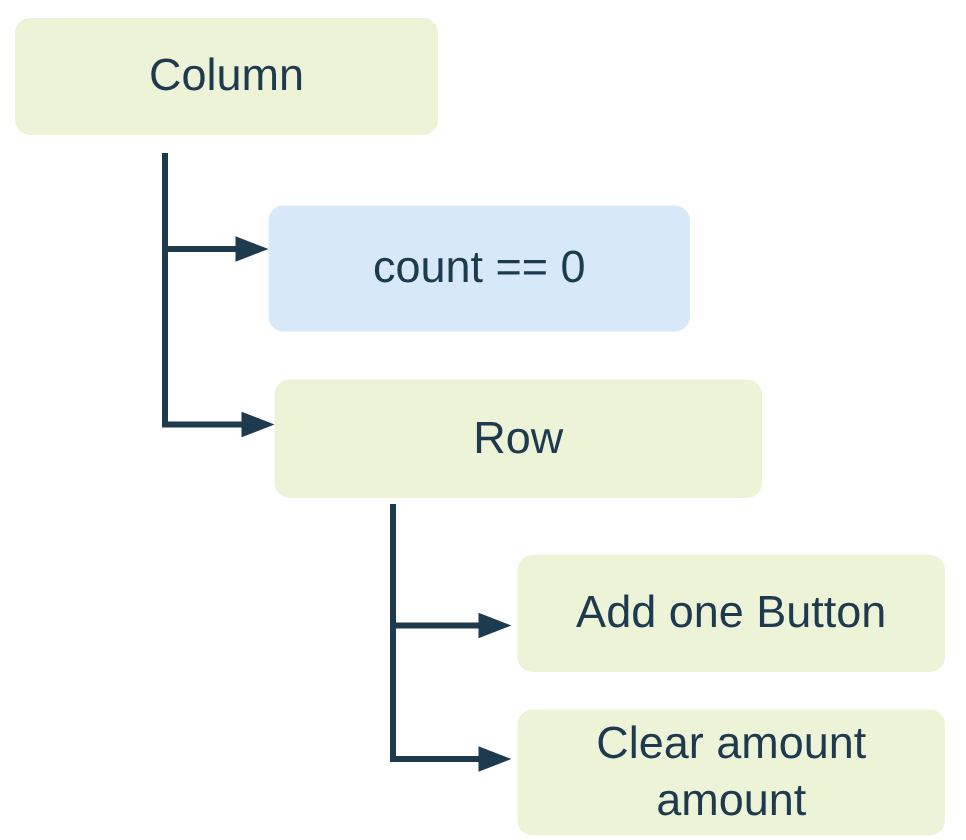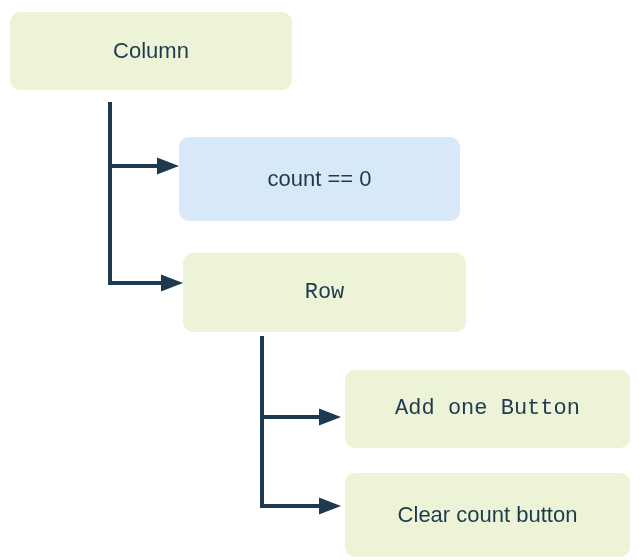--- a/index.html
+++ b/index.html
@@ -32,31 +32,31 @@
   }
   .node {
     position: absolute;
     display: flex;
     align-items: center;
     justify-content: center;
     text-align: center;
     border-radius: 10px;
     box-sizing: border-box;
     padding: 0 16px;
-    font-size: 22px;
+    font-size: 30px;
     line-height: 38px;
     color: var(--text);
   }
   .node.widget   { background: var(--widget-fill); }
   .node.condition{ background: var(--condition-fill); }
 
   .node-column            { left: 10px;  top: 12px;  width: 282px; height: 78px; }
   .node-condition         { left: 179px; top: 137px; width: 281px; height: 84px; }
-  .node-row               { left: 183px; top: 253px; width: 283px; height: 79px; font-family: Liberation Mono, monospace; }
-  .node-add-one-button    { left: 345px; top: 370px; width: 285px; height: 78px; font-family: Liberation Mono, monospace; }
+  .node-row               { left: 183px; top: 253px; width: 325px; height: 79px; }
+  .node-add-one-button    { left: 345px; top: 370px; width: 285px; height: 78px; }
   .node-clear-amount-button{ left: 345px; top: 473px; width: 285px; height: 84px; }
 
   .connector-layer path {
     fill: none;
     stroke: var(--connector);
     stroke-width: 4px;
   }
   .connector-layer polygon {
     fill: var(--connector);
     stroke: none;
@@ -100,16 +100,16 @@
 
   <div class="node widget node-row">
     <span>Row</span>
   </div>
 
   <div class="node widget node-add-one-button">
     <span>Add one Button</span>
   </div>
 
   <div class="node widget node-clear-amount-button">
-    <span>Clear count button</span>
+    <span>Clear amount amount</span>
   </div>
 
 </div>
 
 </body></html>

